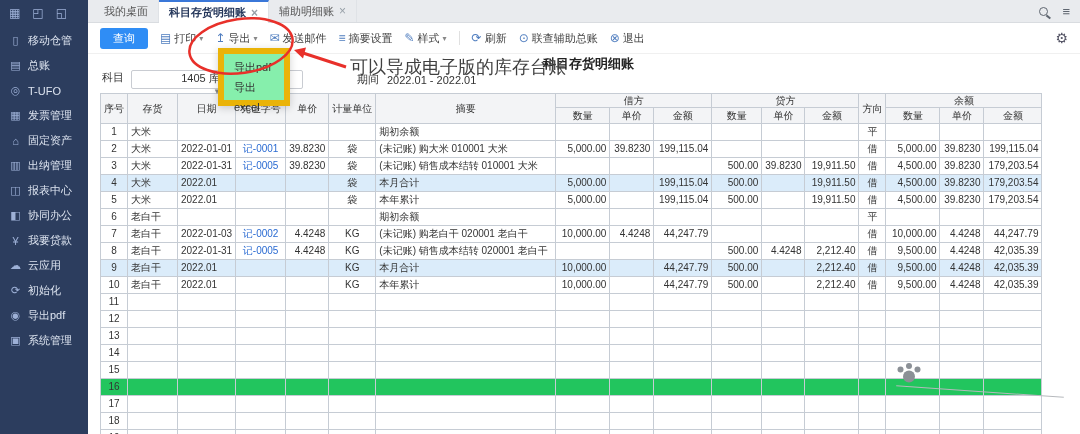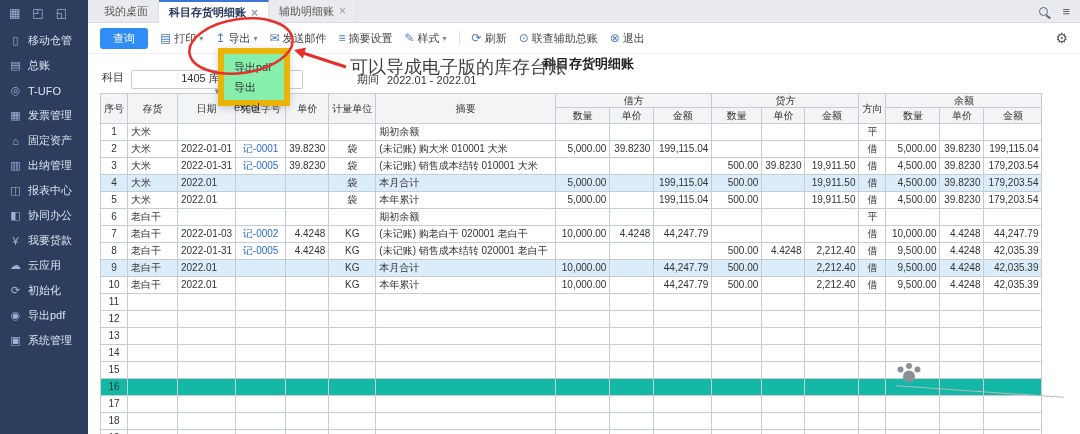--- a/index.html
+++ b/index.html
@@ -43,21 +43,21 @@
   .subject-select .caret{font-size:9px;}
   .period{margin-left:54px;display:flex;gap:8px;align-items:center;}
 
   table.ledger{border-collapse:collapse;table-layout:fixed;margin:4px 0 0 12px;font-size:10px;}
   .ledger th,.ledger td{border:1px solid #c6ccd4;padding:0 3px;overflow:hidden;white-space:nowrap;height:16px;line-height:16px;}
   .ledger thead th{background:#f3f4f6;font-weight:normal;color:#333;height:13px;line-height:13px;text-align:center;}
   .ledger thead tr+tr th{height:15px;line-height:15px;}
   .a-l{text-align:left}.a-c{text-align:center}.a-r{text-align:right}
   td.link{color:#2a6bd2;}
   tr.hl-blue td{background:#dbecfa;}
-  tr.hl-yellow td{background:#14b8a6;}
+  tr.hl-yellow td{background:#22c55e;}
 
   
   .export-menu{position:absolute;left:218px;top:48px;width:72px;background:#86efac;border:6px solid #eab308;box-shadow:0 2px 8px rgba(0,0,0,.18);z-index:30;padding:3px 0;}
   .export-menu .item{height:20px;line-height:20px;padding:0 10px;font-size:11px;color:#333;cursor:pointer;}
 
   
   .anno-svg{position:absolute;left:0;top:0;z-index:40;pointer-events:none;}
   .anno-text{position:absolute;left:350px;top:55px;font-size:18px;color:#404040;z-index:40;pointer-events:none;white-space:nowrap;}
 
   

